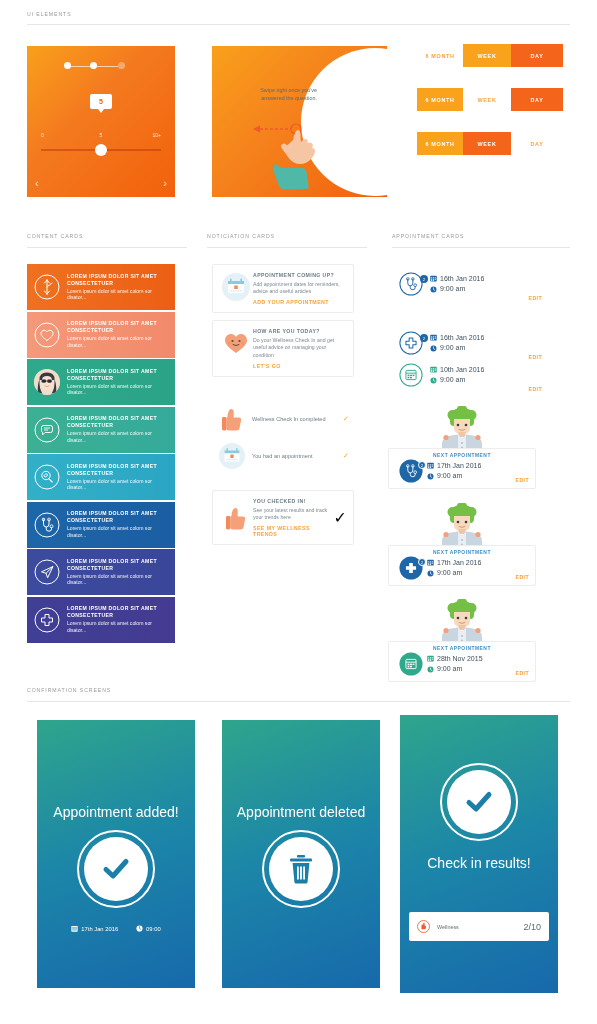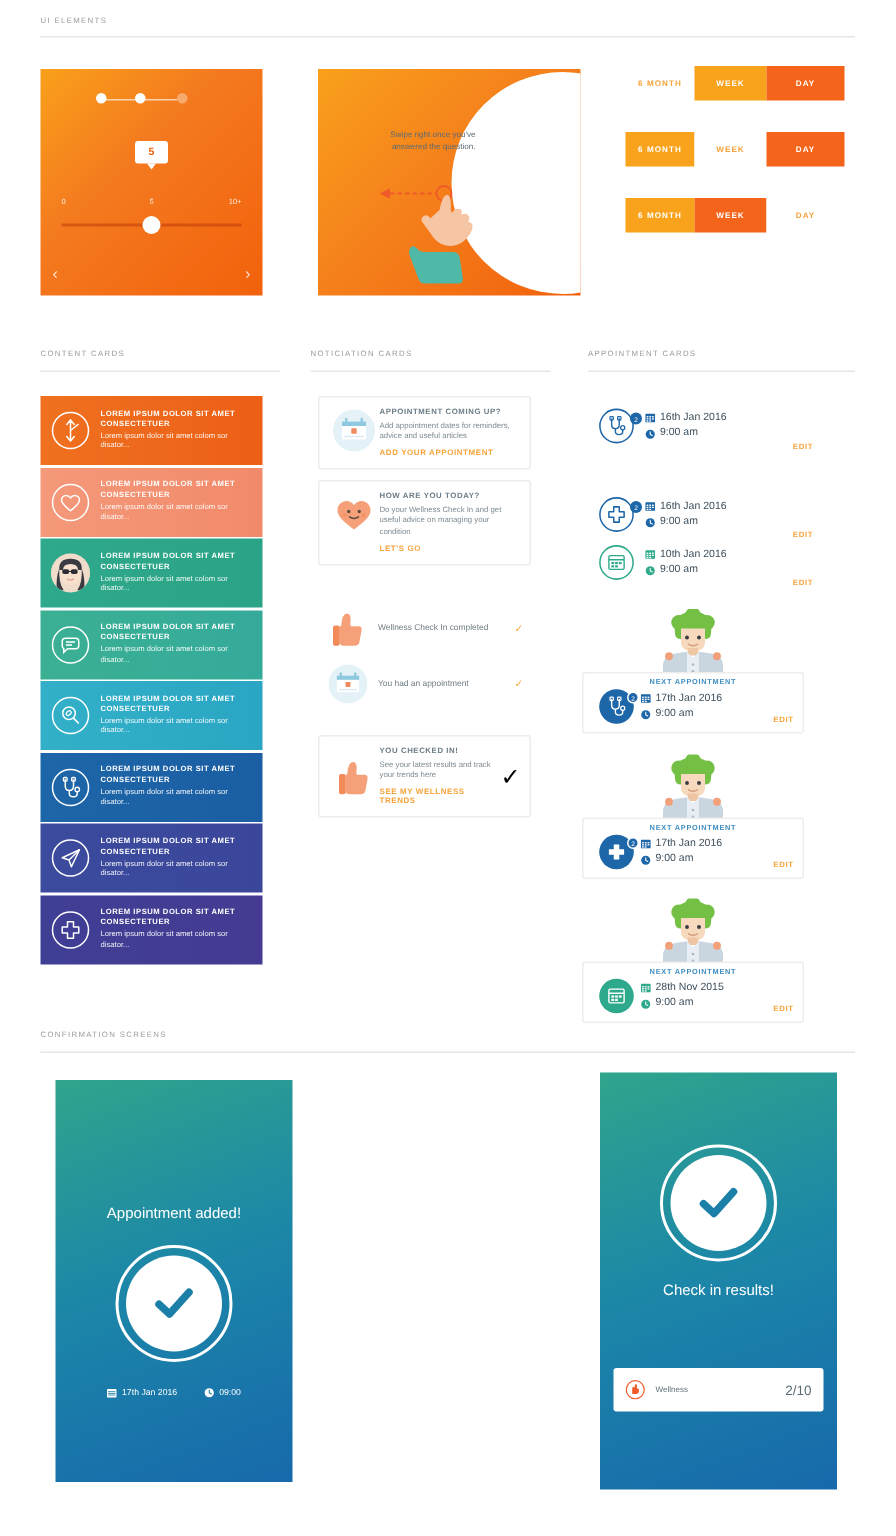--- a/index.html
+++ b/index.html
@@ -141,21 +141,21 @@
 
   
   .conf {
     position: absolute; top: 720px; width: 158px; height: 268px;
     background: linear-gradient(160deg, #2fa58c 0%, #1c86a8 48%, #1769ab 100%);
     overflow: hidden;
   }
   .conf.c1 { left: 37px; }
   .conf.c2 { left: 222px; }
   .conf.c3 { left: 400px; top: 715px; height: 278px; }
-  .conf-title { position: absolute; width: 100%; text-align: center; font-size: 10px; color: #fff; font-weight: 400; }
+  .conf-title { position: absolute; width: 100%; text-align: center; font-size: 14px; color: #fff; font-weight: 400; }
   .ring {
     position: absolute; left: 50%; transform: translateX(-50%);
     width: 78px; height: 78px; border-radius: 50%;
     border: 2.5px solid #fff; display: flex; align-items: center; justify-content: center;
   }
   .ring .inner { width: 64px; height: 64px; border-radius: 50%; background: #fff; display: flex; align-items: center; justify-content: center; }
   .meta { position: absolute; bottom: 56px; left: 0; width: 100%; display: flex; justify-content: center; gap: 18px; }
   .meta .m { display: flex; align-items: center; font-size: 5.8px; color: #fff; }
   .meta .m .gl { margin-right: 3px; display: inline-flex; }
 
@@ -760,20 +760,35 @@
           <svg width="7" height="7" viewBox="0 0 10 10">
               <circle cx="5" cy="5" r="4.4" fill="#fff"></circle>
               <path d="M5 2.4 L5 5 L7 6.2" stroke="#1b7fa8" stroke-width="1" fill="none" stroke-linecap="round"></path>
             </svg>
         </span>
         <span>09:00</span>
       </div>
     </div>
   </div>
 
+  <div class="conf c2">
+    <div class="conf-title" style="top:84px;">Appointment deleted</div>
+    <div class="ring" style="top:110px;">
+      <div class="inner">
+        <svg width="30" height="32" viewBox="0 0 30 32">
+          <rect x="11" y="2" width="8" height="2.6" rx="0.8" fill="#1b7fa8"></rect>
+          <rect x="4" y="5.5" width="22" height="3" rx="1" fill="#1b7fa8"></rect>
+          <path d="M6.6 10 L23.4 10 L21.6 29 Q21.4 30.5 20 30.5 L10 30.5 Q8.6 30.5 8.4 29 Z" fill="#1b7fa8"></path>
+          <rect x="11" y="13.5" width="1.8" height="13" fill="#fff"></rect>
+          <rect x="14.1" y="13.5" width="1.8" height="13" fill="#fff"></rect>
+          <rect x="17.2" y="13.5" width="1.8" height="13" fill="#fff"></rect>
+        </svg>
+      </div>
+    </div>
+  </div>
 
   <div class="conf c3">
     <div class="ring" style="top:48px;">
       <div class="inner">
         <svg width="34" height="34" viewBox="0 0 34 34">
             <path d="M7 17.5 L14 24 L27 9.5" fill="none" stroke="#1b7fa8" stroke-width="5" stroke-linecap="round" stroke-linejoin="round"></path>
           </svg>
       </div>
     </div>
     <div class="conf-title" style="top:140px;">Check in results!</div>

